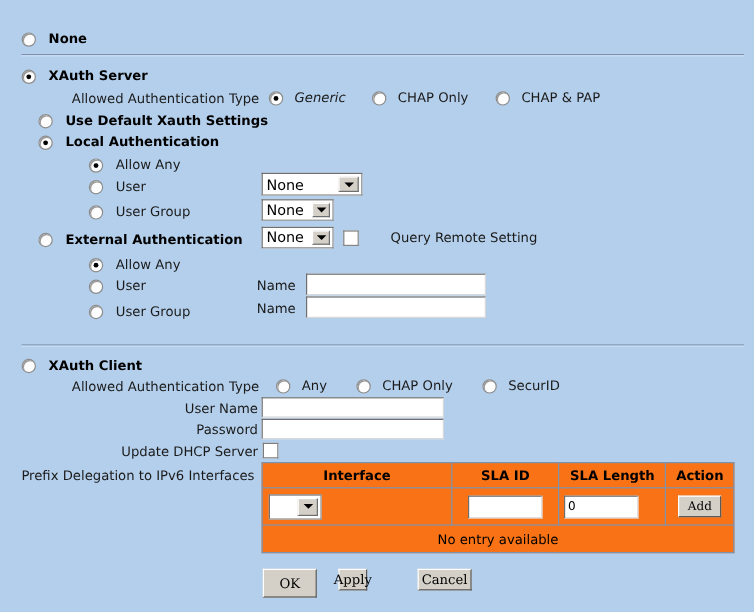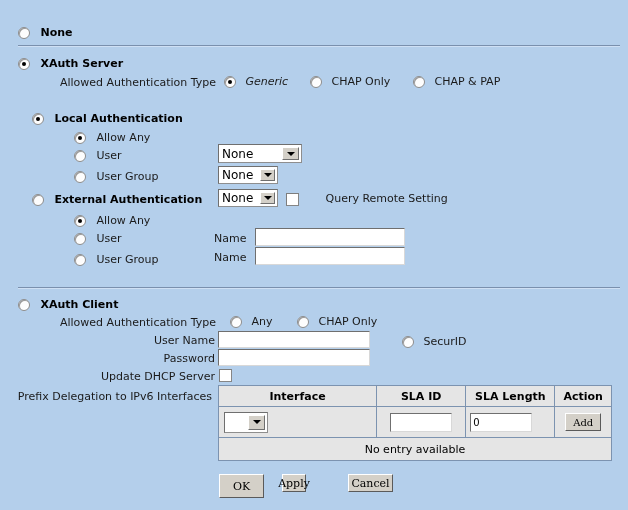--- a/index.html
+++ b/index.html
@@ -157,21 +157,21 @@
     align-items: center;
     justify-content: center;
     text-align: center;
     cursor: default;
   }
 
   
   .ptable {
     position: absolute;
     border-collapse: collapse;
-    background: #e5e5e5;
+    background: #f97316;
   }
   .ptable td, .ptable th {
     border: 1px solid #7c93b0;
     font-family: "DejaVu Sans", sans-serif;
     font-size: 11px;
     color: #000;
     padding: 0;
     text-align: center;
     vertical-align: middle;
   }
@@ -213,20 +213,24 @@
   </div>
   <div class="row" style="left:310px; top:75px;">
     <span class="radio"></span>
     <span class="lbl" style="margin-left:6px;">CHAP Only</span>
   </div>
   <div class="row" style="left:413px; top:75px;">
     <span class="radio"></span>
     <span class="lbl" style="margin-left:6px;text-align:center;">CHAP &amp; PAP</span>
   </div>
 
+  <div class="row" style="left:32px; top:94px;">
+    <span class="radio"></span>
+    <span class="lbl lbl-bold" style="margin-left:7px;">Use Default Xauth Settings</span>
+  </div>
 
   <div class="row" style="left:32px; top:112px;">
     <span class="radio on"></span>
     <span class="lbl lbl-bold" style="margin-left:7px;">Local Authentication</span>
   </div>
 
   <div class="row" style="left:74px; top:131px;">
     <span class="radio on"></span>
     <span class="lbl" style="margin-left:7px;">Allow Any</span>
   </div>
@@ -298,21 +302,21 @@
   <div class="row lbl" style="left:56px; top:316px; width:160px; text-align:right;">Allowed Authentication Type</div>
 
   <div class="row" style="left:230px; top:315px;">
     <span class="radio"></span>
     <span class="lbl" style="margin-left:6px;">Any</span>
   </div>
   <div class="row" style="left:297px; top:315px;">
     <span class="radio"></span>
     <span class="lbl" style="margin-left:6px;">CHAP Only</span>
   </div>
-  <div class="row" style="left:402px; top:315px;margin-top:20px;">
+  <div class="row" style="left:402px; top:315px;">
     <span class="radio"></span>
     <span class="lbl" style="margin-left:6px;">SecurID</span>
   </div>
 
   <div class="row lbl" style="left:60px; top:334px; width:155px; text-align:right;">User Name</div>
   <input class="tinput" style="left: 218px; top: 331px; width: 152px; height: 17px;" value="">
 
   <div class="row lbl" style="left:60px; top:352px; width:155px; text-align:right;">Password</div>
   <input class="tinput" type="password" style="left: 218px; top: 349px; width: 152px; height: 17px;" value="">
 

